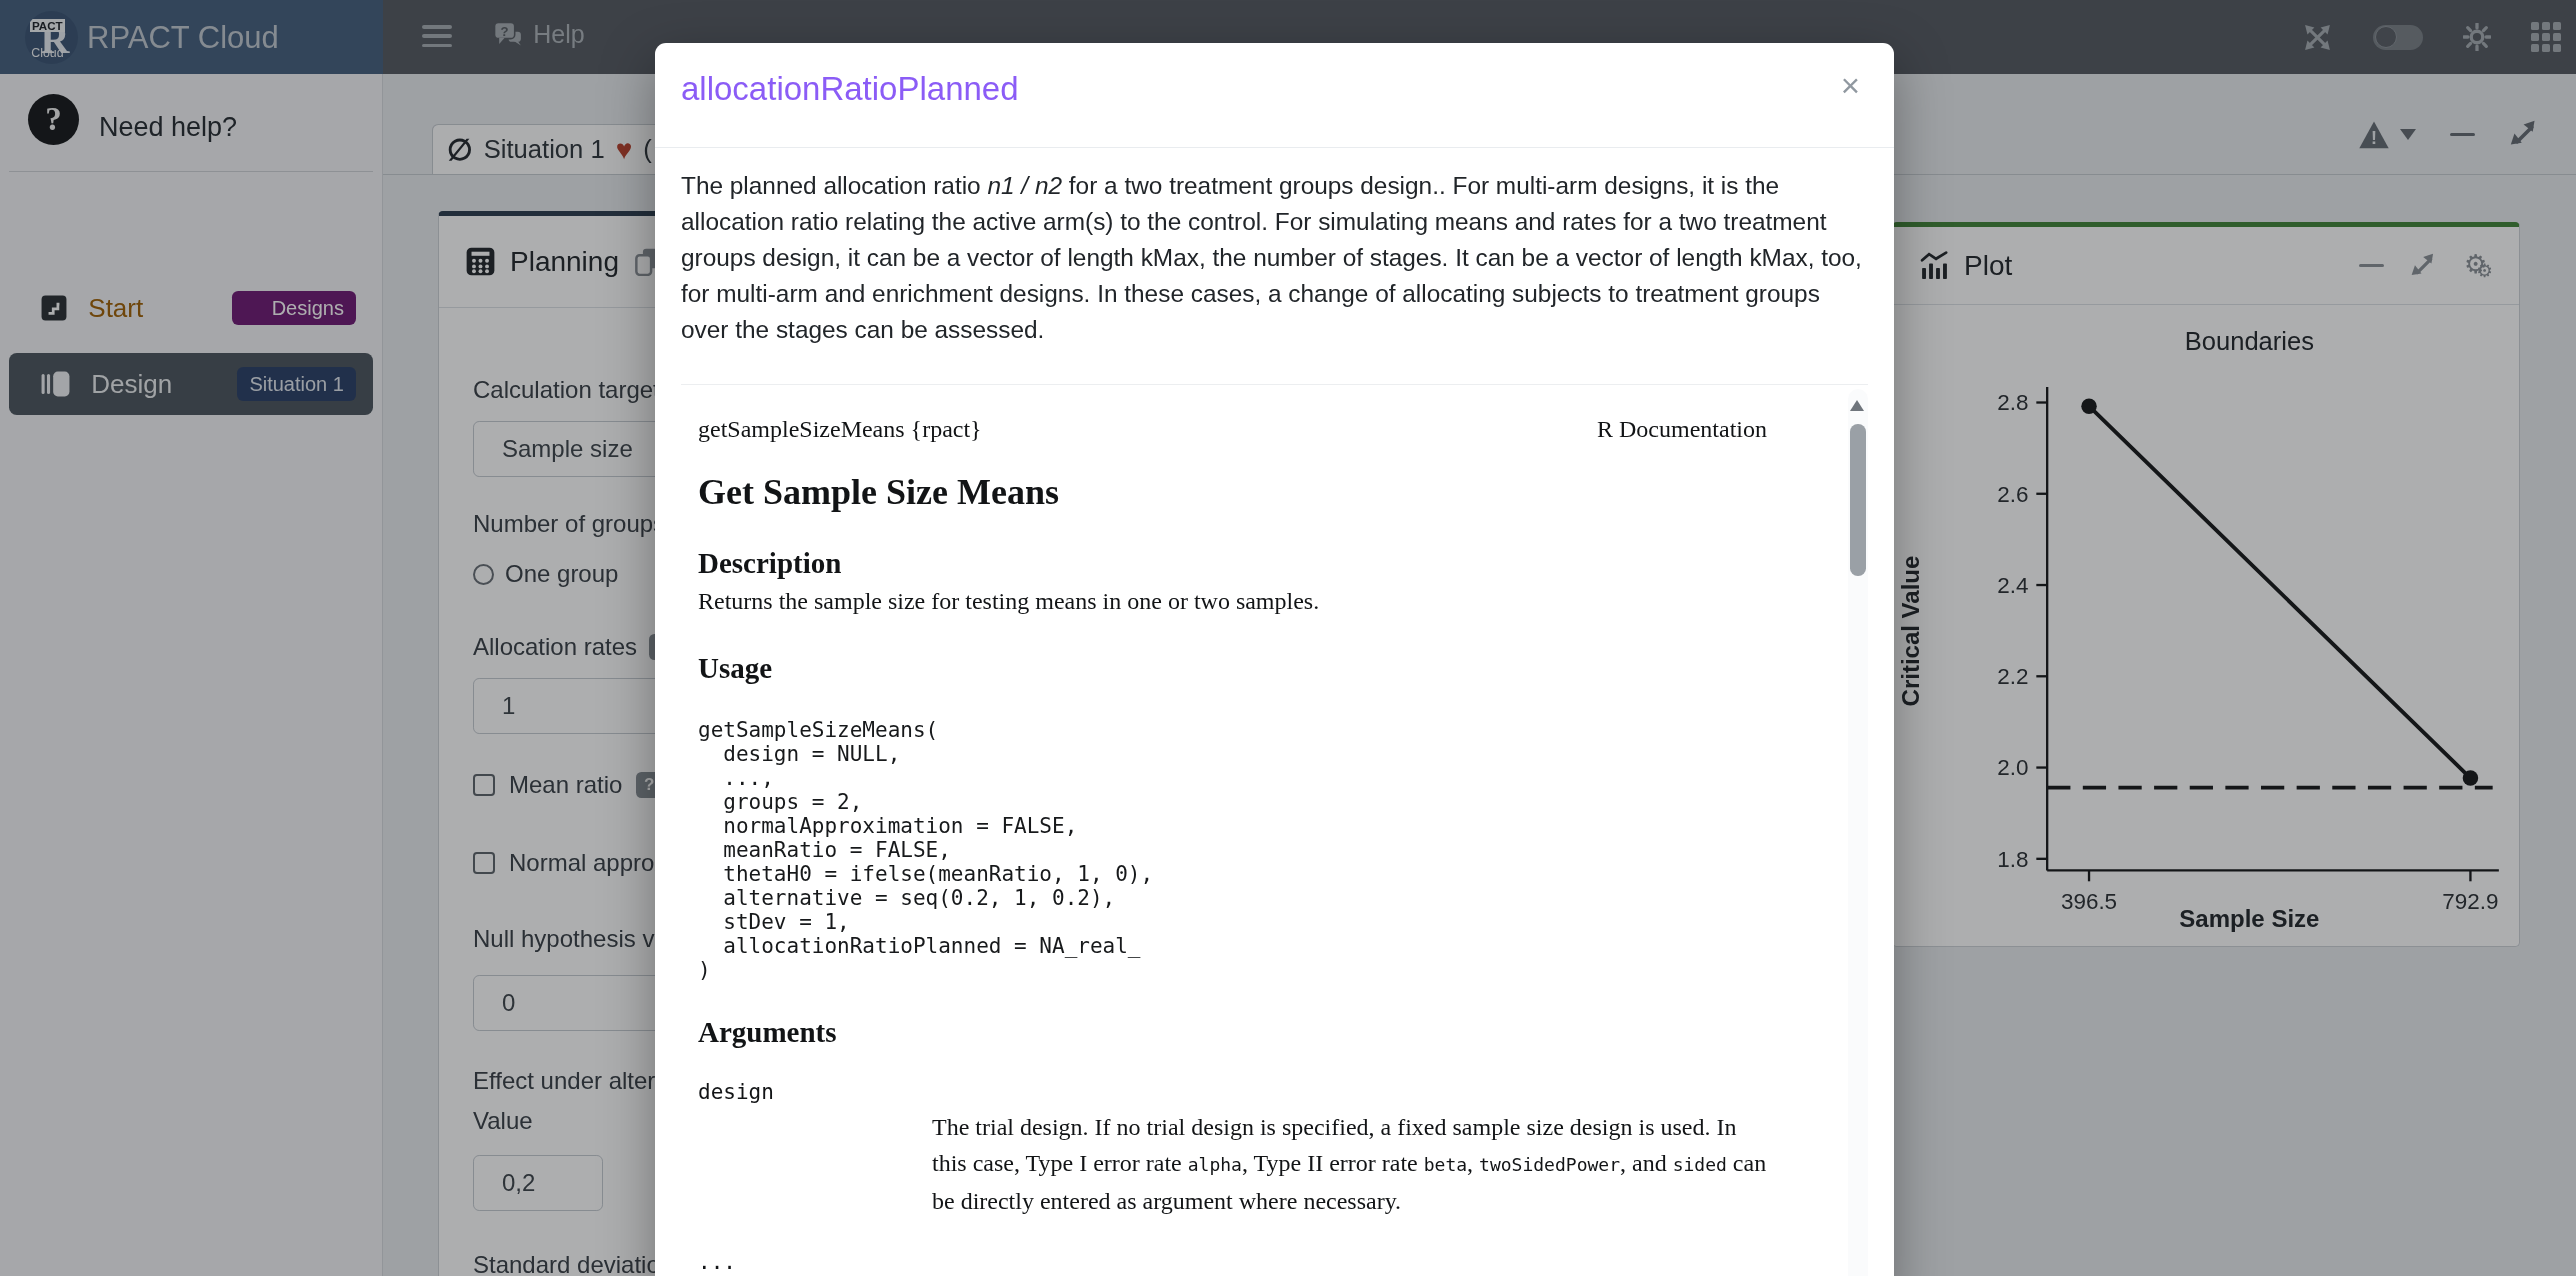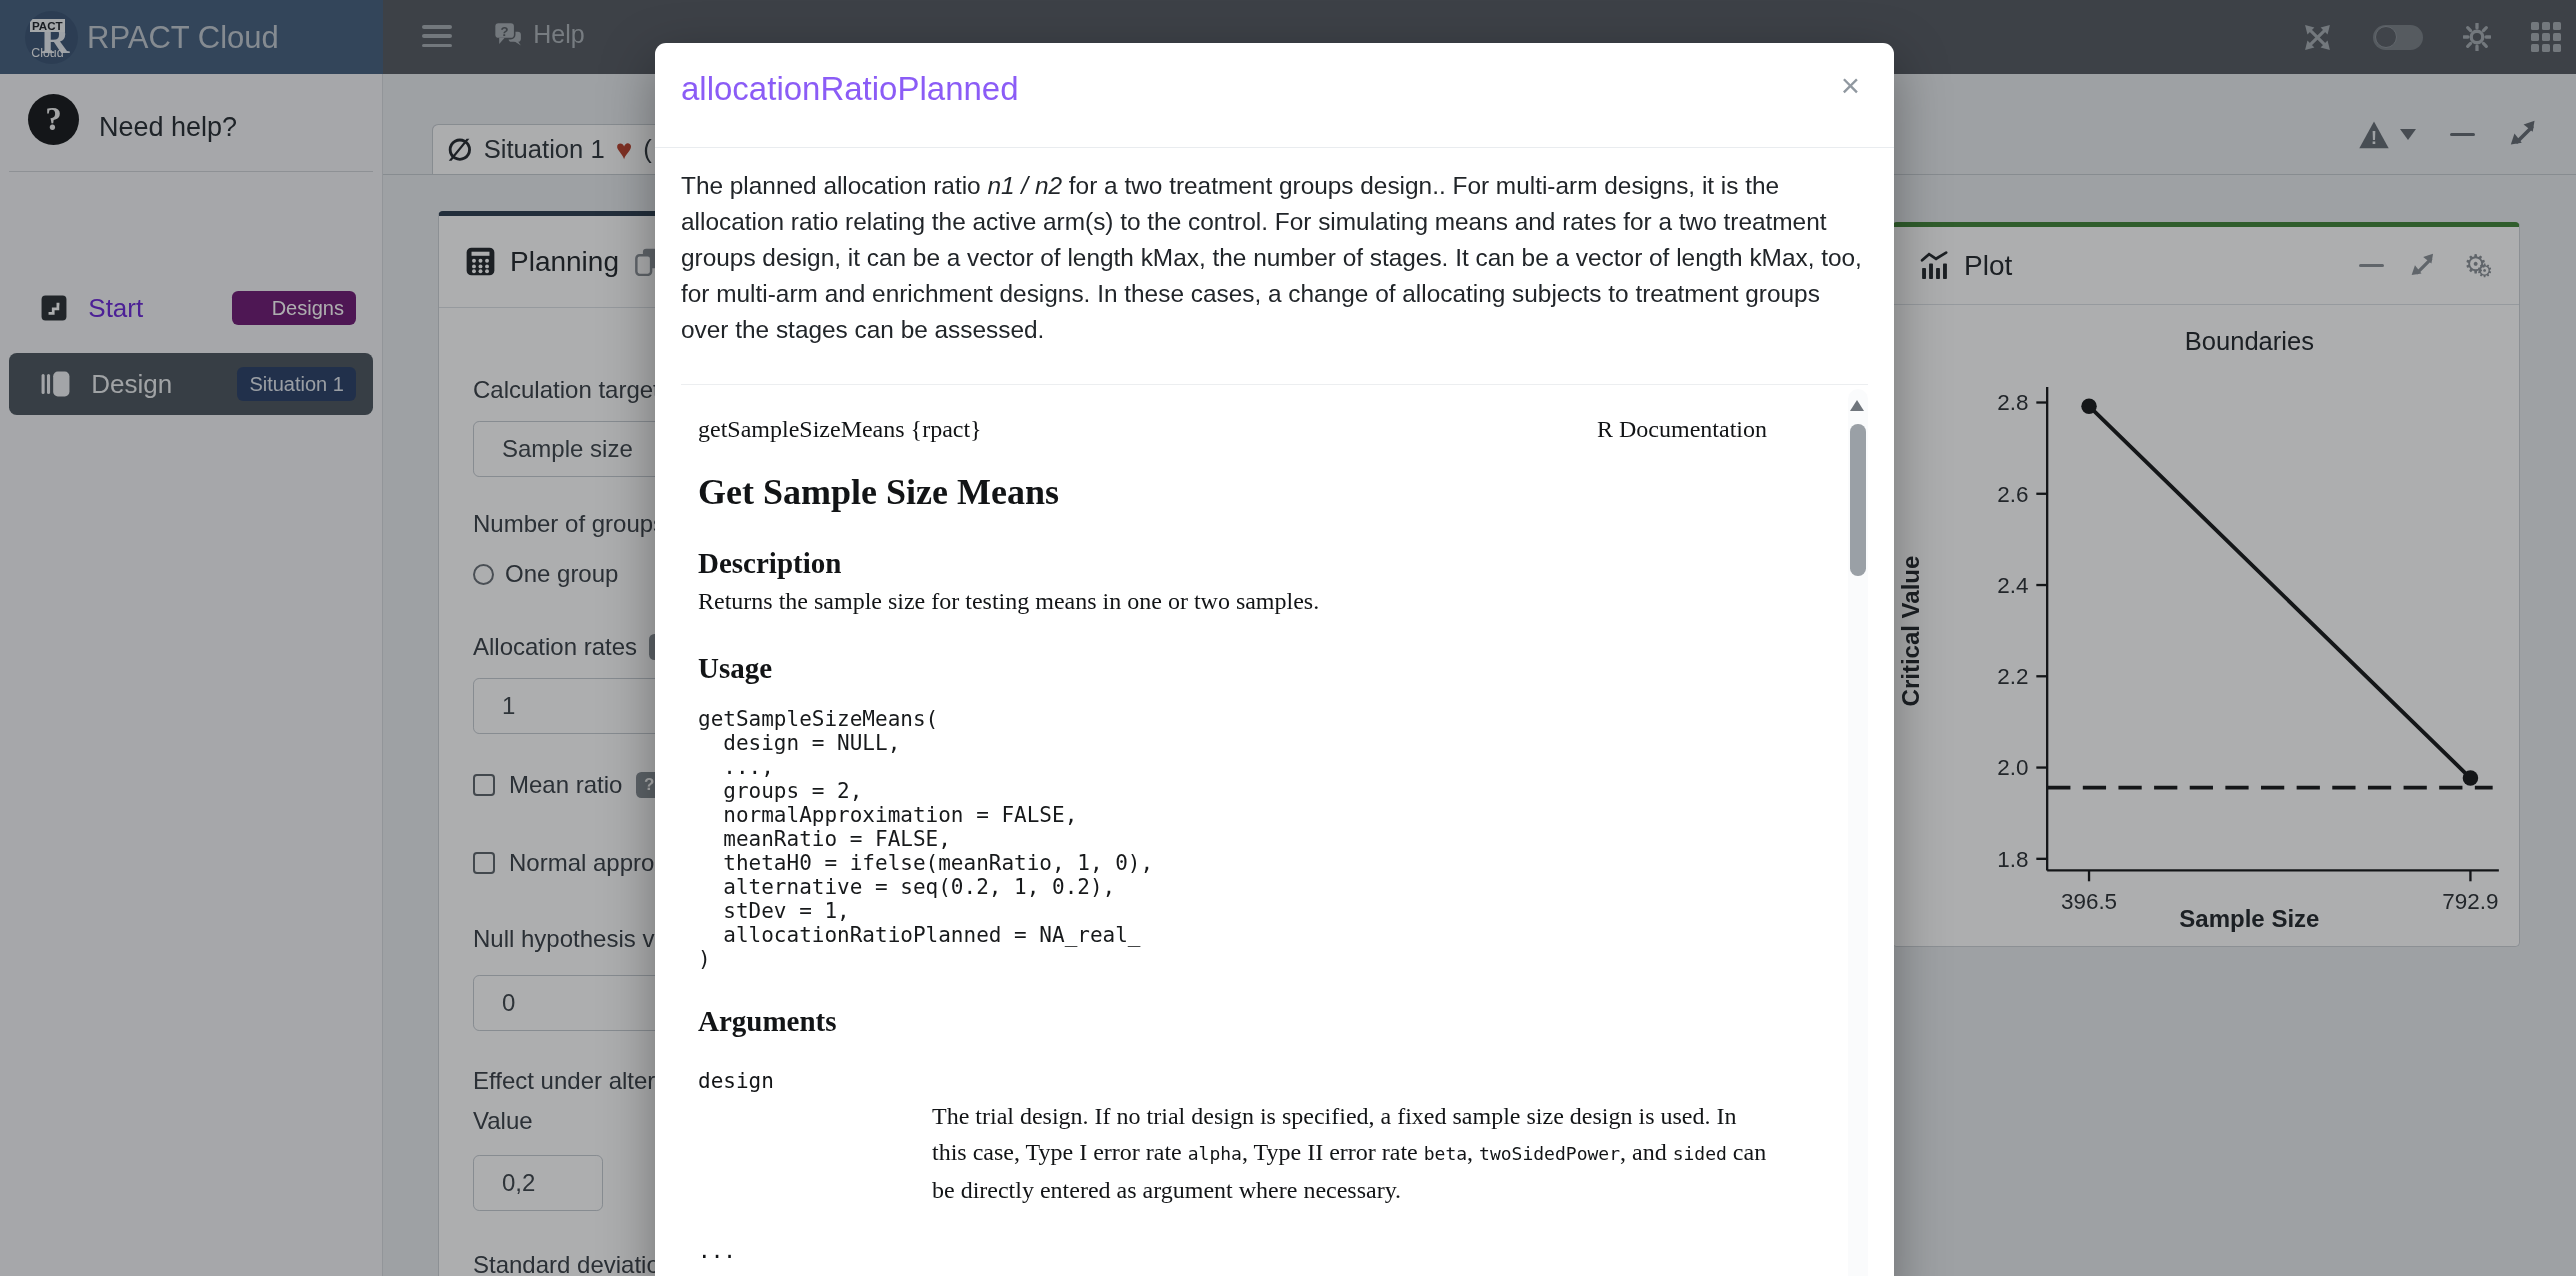--- a/index.html
+++ b/index.html
@@ -24,21 +24,21 @@
   .grid-icon { display:grid; grid-template-columns:repeat(3,7.8px); gap:3.1px; }
   .grid-icon i { width:7.8px; height:7.8px; background:#a7adb3; border-radius:1.6px; }
 
   
   .sidebar { position:absolute; left:0; top:74px; width:383px; height:1202px; background:#f4f5f7; z-index:1; border-right:0.8px solid #d6dade; }
   .need-help { display:flex; align-items:center; gap:20px; padding:20px 0 20px 28px; }
   .nh-icon { width:51px; height:51px; border-radius:50%; background:#17191c; color:#f2f2f2; display:flex; align-items:center; justify-content:center; font-family:"Liberation Serif",serif; font-size:33px; font-weight:bold; }
   .nh-label { font-size:27px; color:#272d33;margin-top:15px; }
   .sb-divider { height:0.8px; background:#d0d4d8; margin:6.2px 9.3px 0 9.3px; }
   .sb-item { position:absolute; left:9.3px; width:364px; height:62px; display:flex; align-items:center; padding:0 17px 0 31px; border-radius:7.8px; cursor:pointer; }
-  .sb-item .label { font-size:26px; color:#6d28d9; margin-left:20px; flex:1; }
+  .sb-item .label { font-size:26px; color:#a16207; margin-left:20px; flex:1; }
   .sb-item.active { background:#4c555e; }
   .sb-item.active .label { color:#eceef0; }
   .badge { font-size:20px; padding:5.4px 12.4px; border-radius:6.2px; white-space:nowrap; }
   .badge.green { background:#701a75; color:#fff;padding-left:40px; }
   .badge.navy { background:#2b4168; color:#e2e7ee; }
 
   
   .main-bg { position:absolute; left:383px; top:74px; right:0; bottom:0; background:#e8ebee; z-index:1; }
   .tabbar-line { position:absolute; left:383px; top:174px; right:0; height:0.8px; background:#c6cbd0; z-index:1; }
   .tab { position:absolute; left:432px; top:124px; width:233px; height:50px; background:#fdfdfe; border:0.8px solid #c6cbd0; border-bottom:none; border-radius:6.2px 6.2px 0 0; display:flex; align-items:center; gap:11px; padding:0 14px; z-index:2; cursor:pointer; }
@@ -88,21 +88,21 @@
   .modal-title { position:absolute; left:26px; top:27px; font-size:33px; color:#8b5cf6; }
   .modal-close { position:absolute; right:34px; top:26px; font-size:33px; color:#9098a0; cursor:pointer; line-height:1; }
   .modal-body { padding:20px 26px 0 26px; }
   .modal-desc { font-size:24.4px; line-height:36px; color:#212529; }
   .modal-desc .italic { font-style:italic; }
   .doc { position:relative; margin-top:36px; border-top:0.8px solid #eceef0; padding:31px 101px 0 17px; font-family:"Liberation Serif",serif; color:#121416; }
   .doc-headrow { display:flex; justify-content:space-between; font-size:24px; }
   .doc h2 { margin-top:28px; font-size:36px; font-family:"Liberation Serif",serif; }
   .doc h3 { margin-top:34px; font-size:29px; font-family:"Liberation Serif",serif; }
   .doc p { margin-top:4px; font-size:24px; line-height:34px; }
-  .doc pre { margin-top:22px; font-family:"DejaVu Sans Mono",monospace; font-size:21px; line-height:24px; color:#17191b; }
+  .doc pre { margin-top:33px; font-family:"DejaVu Sans Mono",monospace; font-size:21px; line-height:24px; color:#17191b; }
   .doc dl { margin-top:23px; }
   .doc dt { font-family:"DejaVu Sans Mono",monospace; font-size:21px; margin-top:31px; }
   .doc dd { margin:4.7px 0 7.8px 234px; font-size:24px; line-height:36px; }
   .code-inline { font-family:"DejaVu Sans Mono",monospace; font-size:18px; }
   .italic { font-style:italic;margin-top:32px; }
   .doc-scrollbar { position:absolute; right:0; top:3.9px; bottom:-31px; width:20px; background:#fafbfc; border-radius:10px; }
   .scroll-up-arrow { position:absolute; top:11px; left:2.3px; width:0; height:0; border-left:7.8px solid transparent; border-right:7.8px solid transparent; border-bottom:11px solid #6f757c; }
   .scroll-thumb { position:absolute; top:35px; left:2.3px; width:15.5px; height:152px; background:#9aa0a6; border-radius:7.8px; }
 </style>
 </head>

